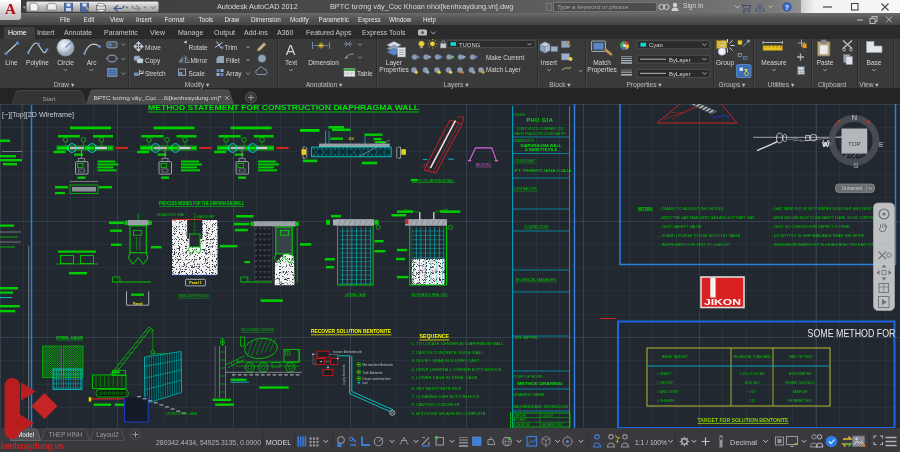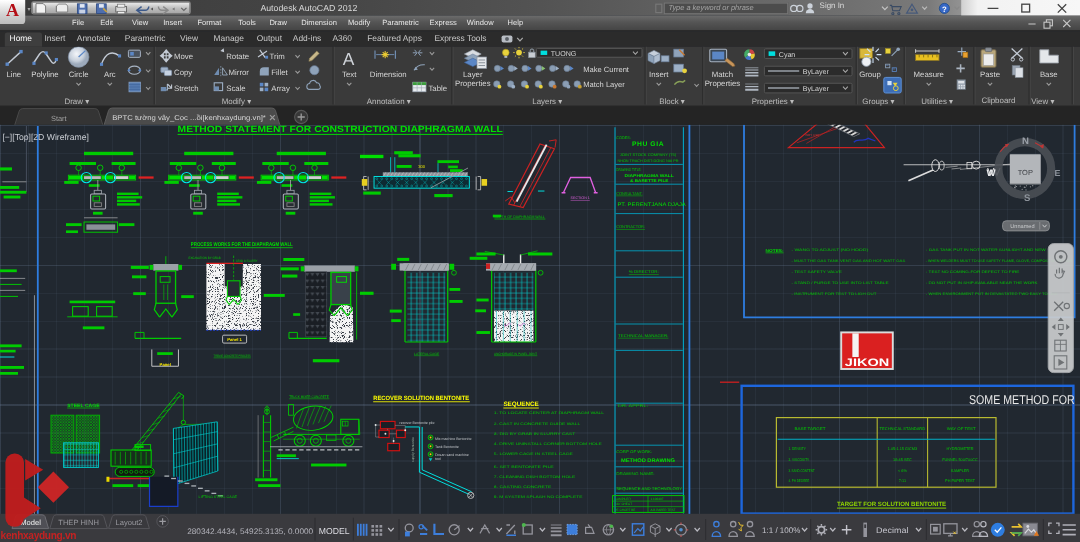--- a/index.html
+++ b/index.html
@@ -41,20 +41,21 @@
       <rect x="98" y="9.5" width="6" height="2" fill="#f0f0f0" stroke="#777" stroke-width="0.6"></rect>
       <path d="M118,5.5 l-4,3 l4,3 M114,8.5 h7 a3,3 0 0 0 3,-3" fill="none" stroke="#3d5a8a" stroke-width="1.2"></path>
       <path d="M125.5,7.5 l2,-1.2 v2.4 Z" fill="#555"></path>
       <path d="M136,5.5 l4,3 l-4,3 M140,8.5 h-5 a3,3 0 0 1 -3,-3" fill="none" stroke="#8a8a8a" stroke-width="1.2"></path>
       <path d="M143.5,7.5 l2,-1.2 v2.4 Z" fill="#777"></path>
       <path d="M151,6.5 l2.2,2.2 l2.2,-2.2" fill="none" stroke="#666" stroke-width="1"></path>
     </svg>
     <div class="abs alogo"><span>A</span></div>
     <div class="abs ttxt" style="left:23px;color:#aaa;font-size:5px;top:4px">▾</div>
     <div class="abs ttxt" style="left:217px">Autodesk AutoCAD 2012</div>
+    <div class="abs ttxt" style="left:330px">BPTC tường vây_Cọc Khoan nhồi[kenhxaydung.vn].dwg</div>
     <div class="abs" style="left:546px;top:3px;width:6px;height:8px;background:#5d5d5d;border:1px solid #777"></div>
     <div class="abs" style="left:553px;top:2px;width:104px;height:10px;background:#4c4c4c;border:1px solid #767676"></div>
     <div class="abs" style="left:557px;top:3.2px;font-size:6.2px;color:#a5a5a5;font-style:italic;white-space:nowrap">Type a keyword or phrase</div>
     <svg class="abs" style="left:0;top:0" width="900" height="13" viewBox="0 0 900 13">
       <circle cx="661.5" cy="7" r="2.6" fill="none" stroke="#ccd2da" stroke-width="1"></circle>
       <circle cx="666.5" cy="7" r="2.6" fill="none" stroke="#ccd2da" stroke-width="1"></circle>
       <line x1="663.8" y1="5" x2="664.3" y2="5" stroke="#ccd2da" stroke-width="1"></line>
       <circle cx="675" cy="5" r="2.2" fill="#ccd2da"></circle>
       <path d="M671.5,11 a3.5,3.5 0 0 1 7,0 Z" fill="#ccd2da"></path>
       <path d="M735,5.5 l2.4,2.6 l2.4,-2.6" fill="none" stroke="#c5c5c5" stroke-width="1"></path>

